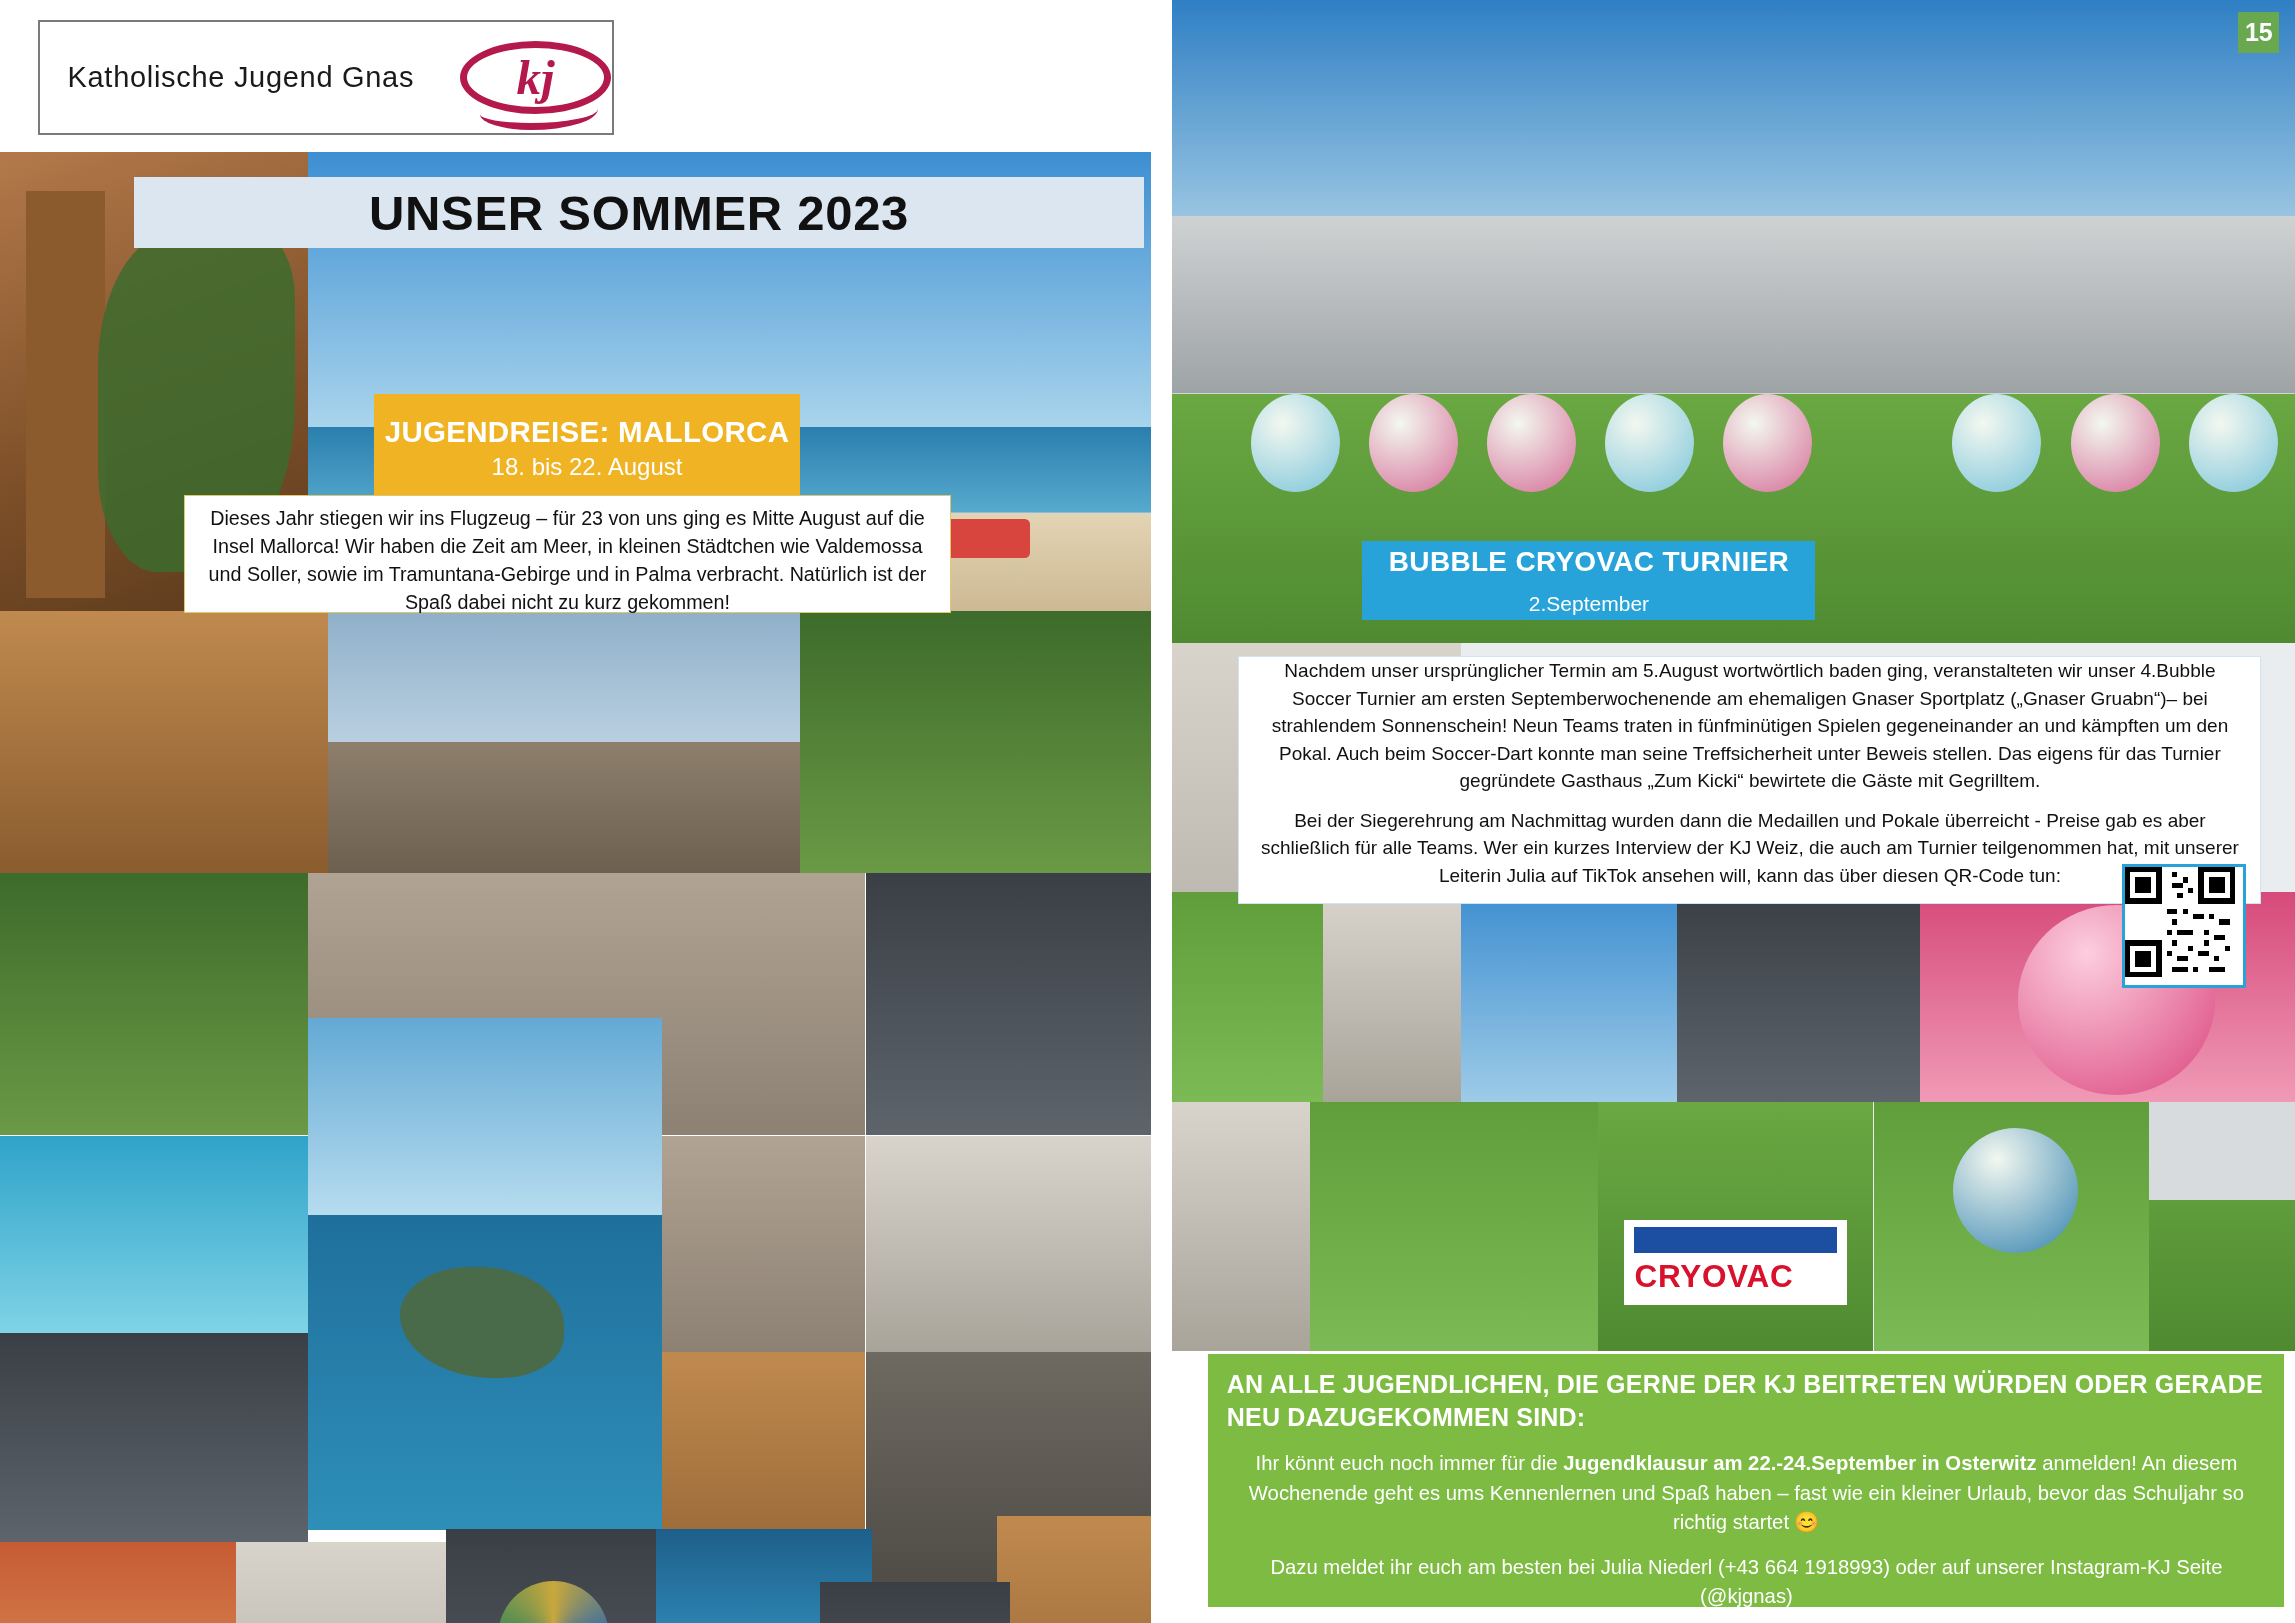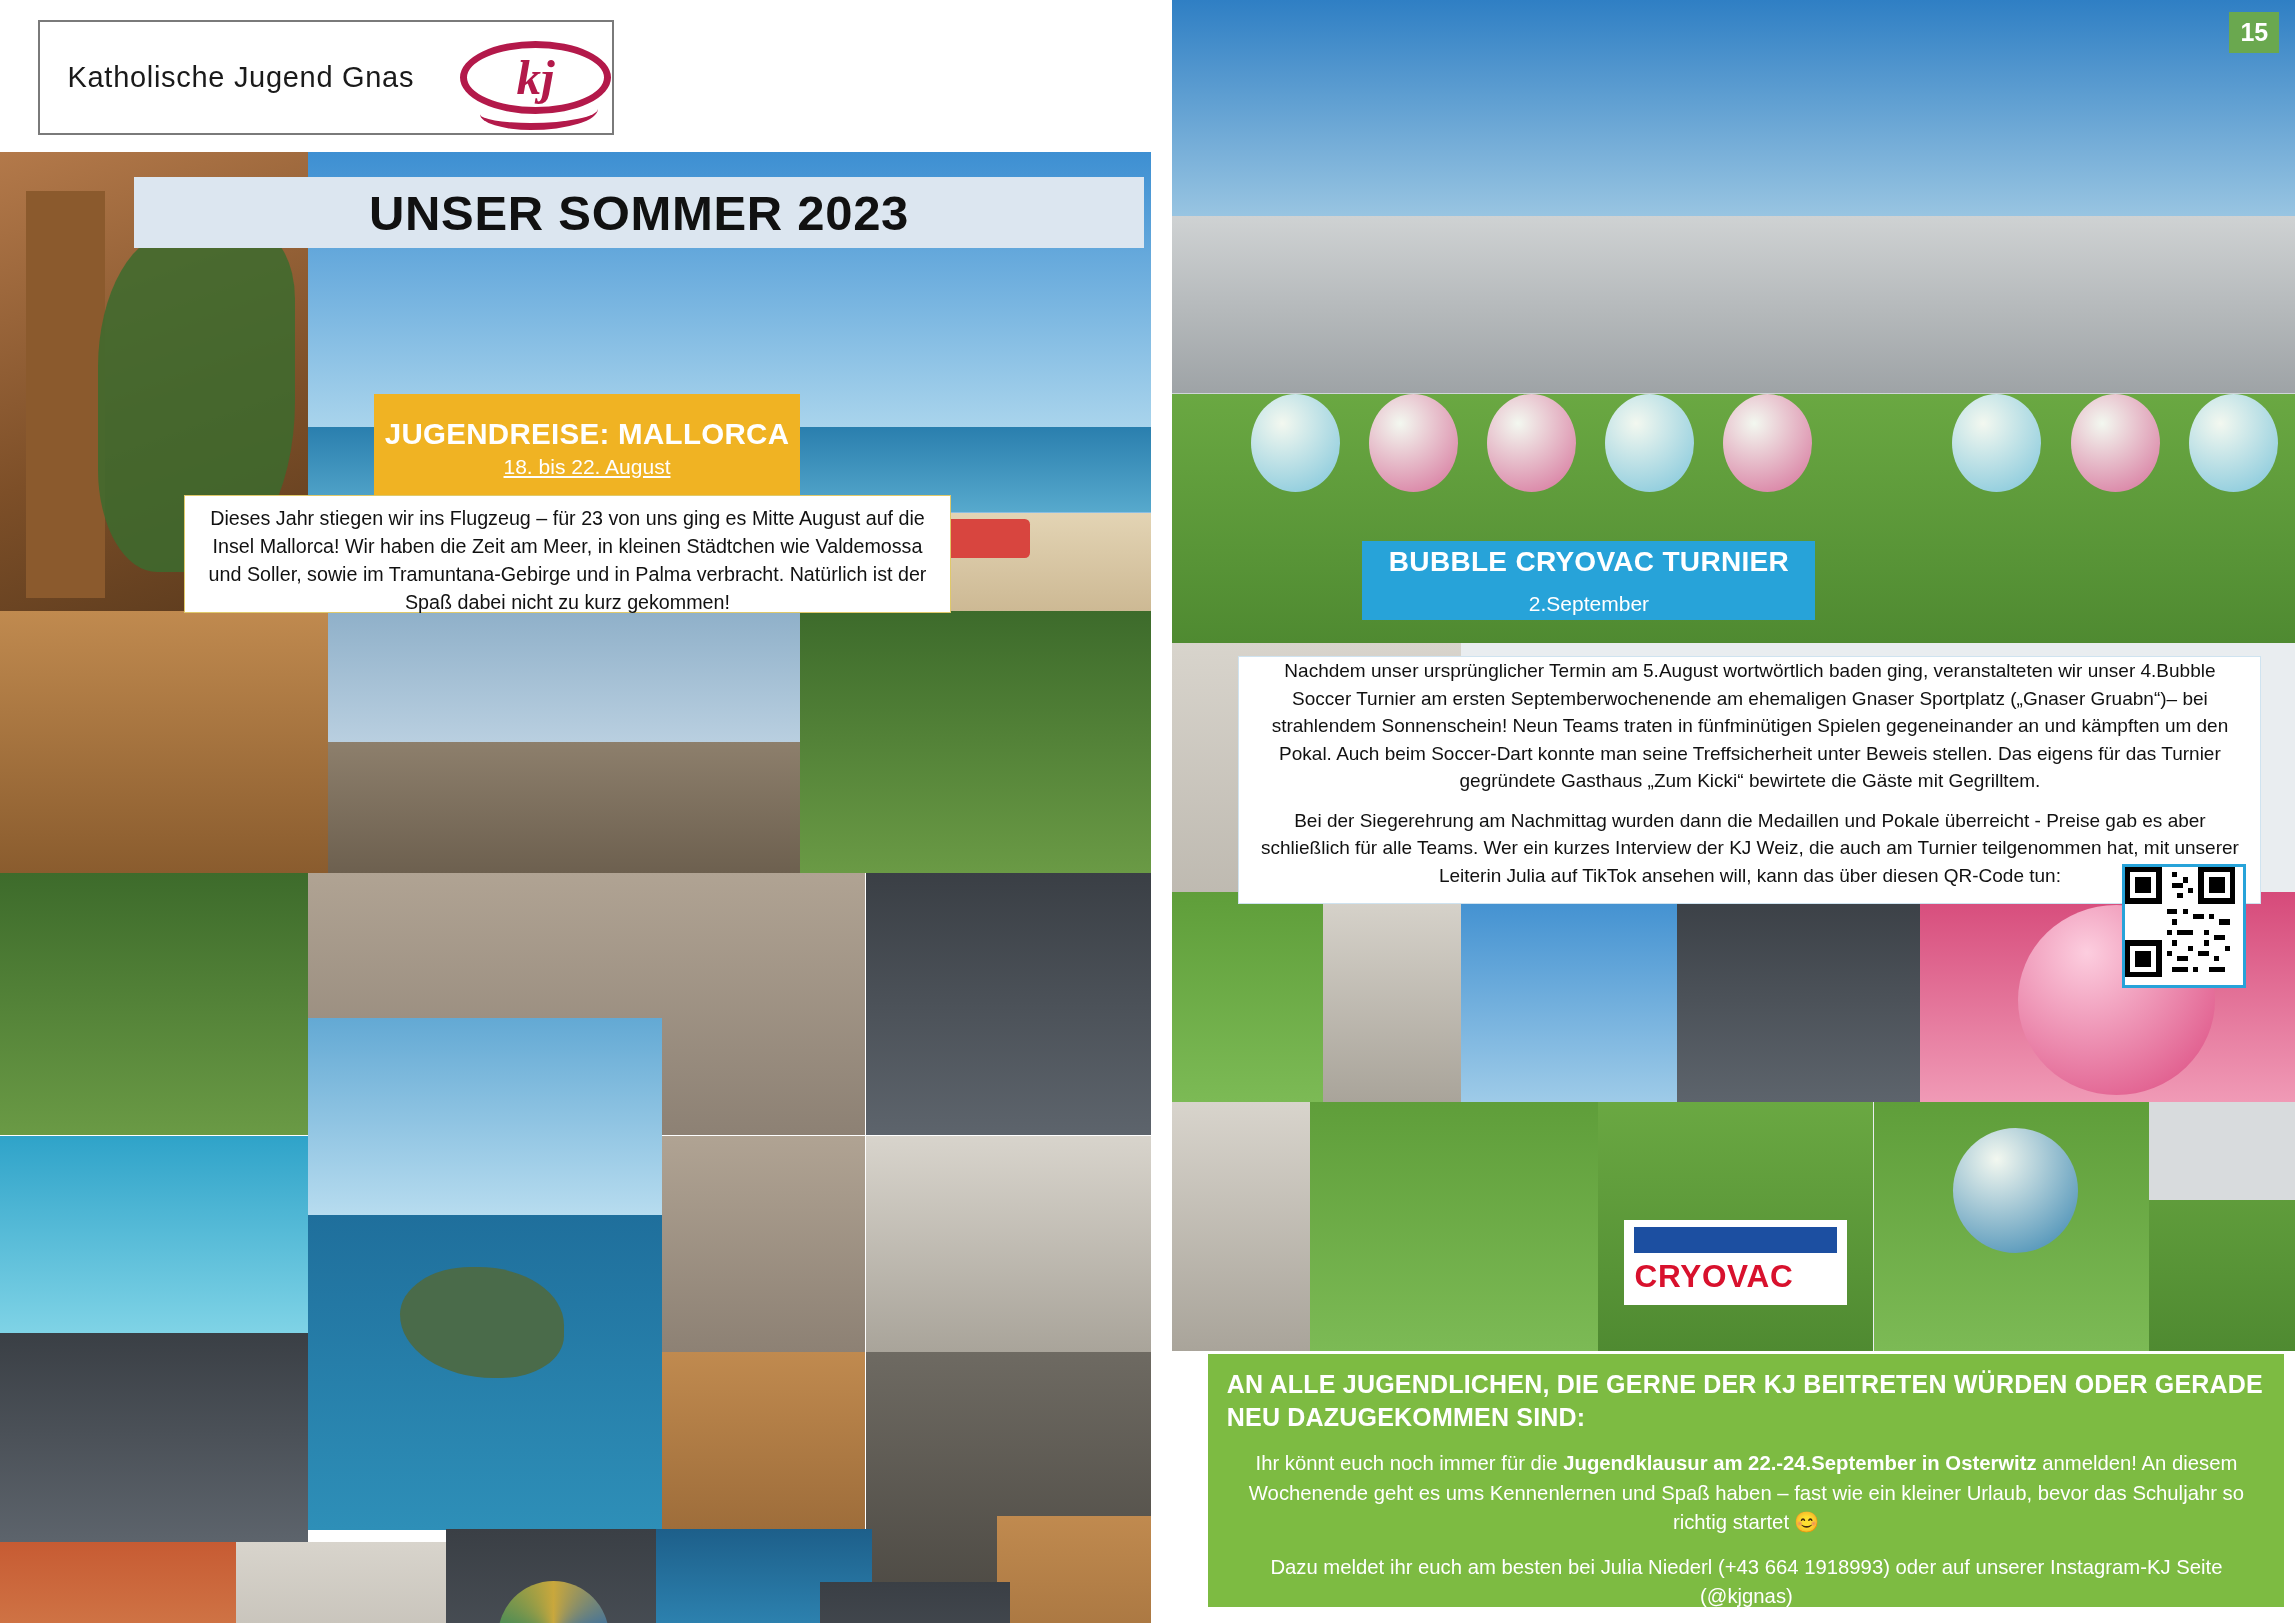--- a/index.html
+++ b/index.html
@@ -14,26 +14,26 @@
   .kj-ellipse{position:absolute;left:0;top:11.8px;width:151px;height:73px;border:7.2px solid #b3194a;border-radius:50%;box-sizing:border-box;}
   .kj-letters{position:absolute;left:0;top:0;width:151px;height:95px;display:flex;align-items:center;justify-content:center;color:#b3194a;font-size:49px;font-style:italic;font-weight:bold;font-family:"Liberation Serif",serif;}
   .kj-swoosh{position:absolute;left:19.7px;top:63px;width:118px;height:30px;border-bottom:7.2px solid #b3194a;border-radius:0 0 60% 45%;}
   
   .left-photos{position:absolute;left:0;top:152px;width:1151px;height:1471px;}
   .ph{position:absolute;overflow:hidden;background:#cfd6d8;}
   .title-band{position:absolute;left:134px;top:177px;width:1010px;height:71px;background:#dce6f0;z-index:20;display:flex;align-items:center;justify-content:center;}
   .title-band span{font-size:49px;font-weight:bold;letter-spacing:0.7px;color:#111;font-family:"Liberation Sans",sans-serif;}
   .yellow-band{position:absolute;left:374px;top:394px;width:426px;height:108px;background:#f0b323;z-index:21;display:flex;flex-direction:column;align-items:center;justify-content:center;color:#fff;}
   .yellow-band .t1{font-size:29.5px;font-weight:bold;letter-spacing:0.3px;}
-  .yellow-band .t2{font-size:21px;margin-top:3.9px;text-decoration:underline;}
+  .yellow-band .t2{font-size:24px;margin-top:3.9px;}
   .white-note{position:absolute;left:184px;top:495px;width:767px;height:118px;background:#fff;border:1.3px solid #e0c96a;z-index:21;padding:9.2px 14.4px;box-sizing:border-box;}
   .white-note p{margin:0;font-size:19.7px;line-height:1.42;color:#111;text-align:center;}
   
   .right{position:relative;width:1144px;height:1623px;background:#ffffff;overflow:hidden;}
-  .page-num{position:absolute;right:15.7px;top:11.8px;width:50px;height:41px;background:#6aa84f;color:#fff;display:flex;align-items:center;justify-content:center;font-size:25px;font-weight:bold;z-index:40;}
+  .page-num{position:absolute;right:15.7px;top:11.8px;width:41px;height:41px;background:#6aa84f;color:#fff;display:flex;align-items:center;justify-content:center;font-size:25px;font-weight:bold;z-index:40;}
   .blue-band{position:absolute;left:190px;top:541px;width:453px;height:79px;background:#27a3d9;z-index:21;display:flex;flex-direction:column;align-items:center;justify-content:center;color:#fff;}
   .blue-band .t1{font-size:28px;font-weight:bold;letter-spacing:0.3px;}
   .blue-band .t2{font-size:21px;margin-top:14px;}
   .white-note2{position:absolute;left:66px;top:656px;width:1023px;height:248px;background:#fff;border:1.3px solid #cfe3f0;z-index:21;padding:0 17px;box-sizing:border-box;}
   .white-note2 p{margin:0 0 11.8px 0;font-size:19px;line-height:1.45;color:#111;text-align:center;}
   .qr{position:absolute;right:14.4px;bottom:-85px;width:118px;height:118px;background:#fff;border:3.9px solid #27a3d9;z-index:25;}
   .qr svg{display:block;}
   .green-box{position:absolute;left:36px;top:1354px;width:1076px;height:253px;background:#7dbb42;z-index:22;box-sizing:border-box;padding:14.4px 18.4px;}
   .green-box h3{margin:0;font-size:25px;font-weight:bold;color:#fff;text-align:left;line-height:1.3;letter-spacing:0.2px;}
   .green-box p{margin:15.7px 0 0 0;font-size:20.3px;color:#fff;text-align:center;line-height:1.45;}

